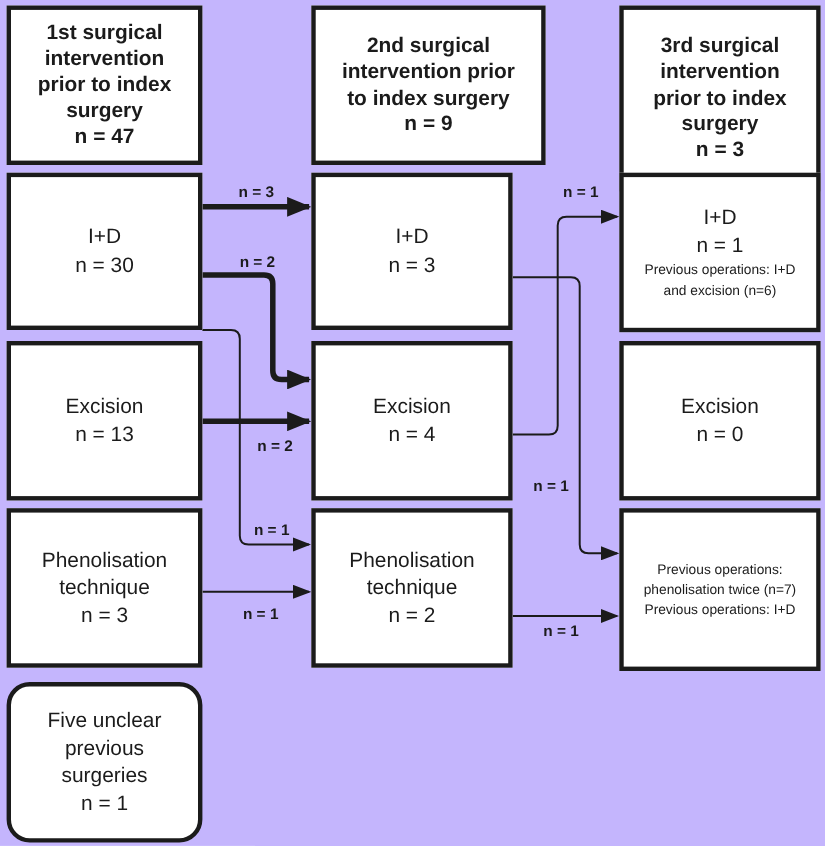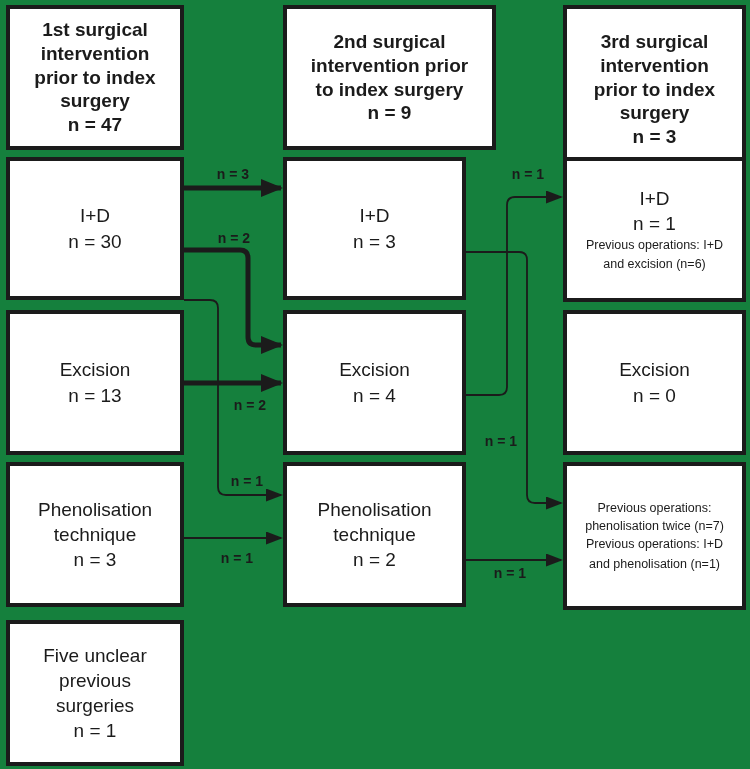--- a/index.html
+++ b/index.html
@@ -2,21 +2,21 @@
 <html><head>
 <meta charset="utf-8">
 <style>
   * { margin: 0; padding: 0; box-sizing: border-box; }
   html, body { background: #ffffff; }
   body { font-family: "Liberation Sans", sans-serif; color: #1b1b1b; }
   .canvas {
     position: relative;
     width: 750px;
     height: 769px;
-    background: #15803d;
+    background: #c4b5fd;
     overflow: hidden;
   }
   .box {
     position: absolute;
     border: 4px solid #1b1b1b;
     background: #ffffff;
     display: flex;
     flex-direction: column;
     align-items: center;
     justify-content: center;
@@ -73,21 +73,21 @@
     <span class="nval">n = 30</span>
   </div>
   <div class="box node" style="left:6px; top:310px; width:178px; height:145px;">
     <span class="main">Excision</span>
     <span class="nval">n = 13</span>
   </div>
   <div class="box node" style="left:6px; top:462px; width:178px; height:145px;">
     <span class="main">Phenolisation technique</span>
     <span class="nval">n = 3</span>
   </div>
-  <div class="box node" style="left:6px; top:620px; width:178px; height:146px;">
+  <div class="box node" style="left:6px; top:620px; width:178px; height:146px;border-radius:21px;">
     <span class="main">Five unclear previous surgeries</span>
     <span class="nval">n = 1</span>
   </div>
 
   <div class="box hdr" style="left:283px; top:5px; width:213px; height:145px;">
     <span class="main">2nd surgical intervention prior to index surgery</span>
     <span class="nval">n = 9</span>
   </div>
   <div class="box node" style="left:283px; top:157px; width:183px; height:143px;">
     <span class="main">I+D</span>
@@ -113,21 +113,20 @@
     <span class="note">and excision (n=6)</span>
   </div>
   <div class="box node" style="left:563px; top:310px; width:183px; height:145px;">
     <span class="main">Excision</span>
     <span class="nval">n = 0</span>
   </div>
   <div class="box node" style="left:563px; top:462px; width:183px; height:148px;">
     <span class="note">Previous operations:</span>
     <span class="note">phenolisation twice (n=7)</span>
     <span class="note">Previous operations: I+D</span>
-    <span class="note note-gap">and phenolisation (n=1)</span>
   </div>
 
   <div class="flow-label" style="left:233px; top:174px;">n = 3</div>
   <div class="flow-label" style="left:234px; top:238px;">n = 2</div>
   <div class="flow-label" style="left:247px; top:481px;">n = 1</div>
   <div class="flow-label" style="left:250px; top:405px;">n = 2</div>
   <div class="flow-label" style="left:237px; top:558px;">n = 1</div>
   <div class="flow-label" style="left:528px; top:174px;">n = 1</div>
   <div class="flow-label" style="left:501px; top:441px;">n = 1</div>
   <div class="flow-label" style="left:510px; top:573px;">n = 1</div>

